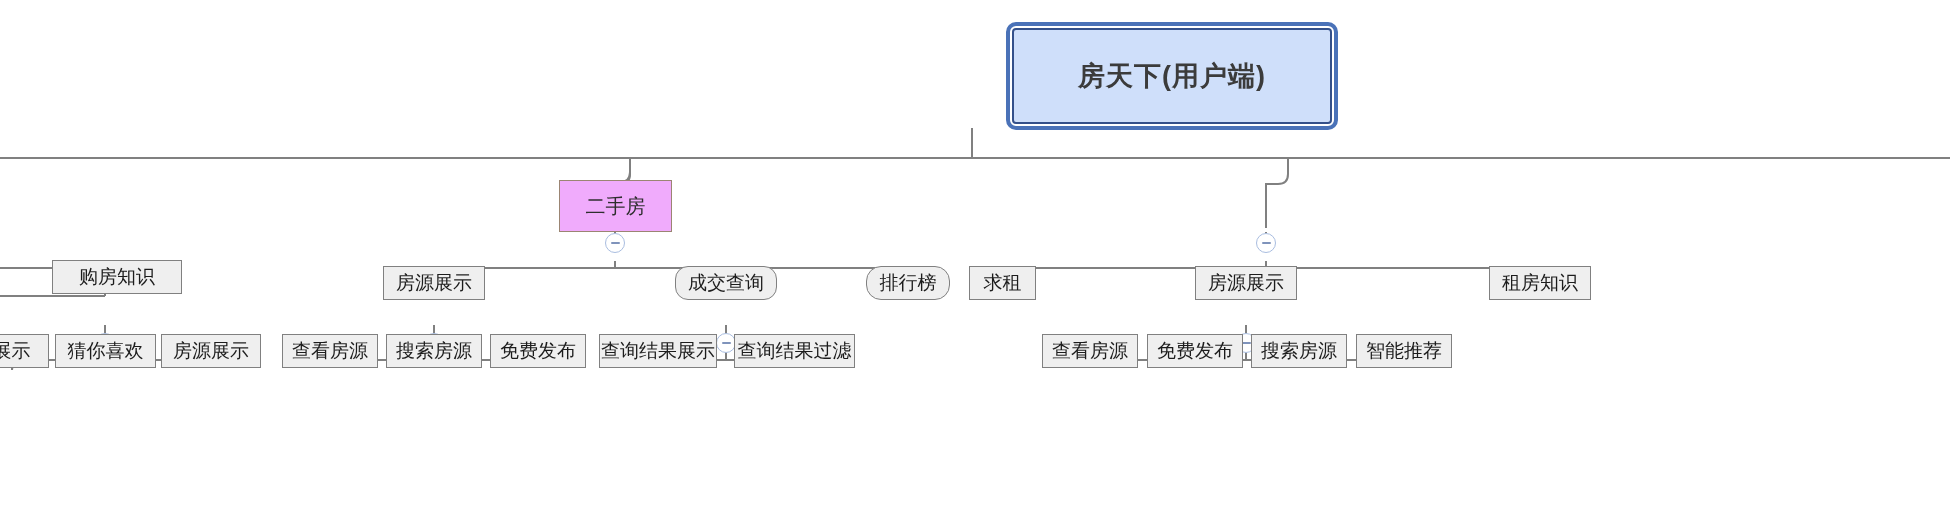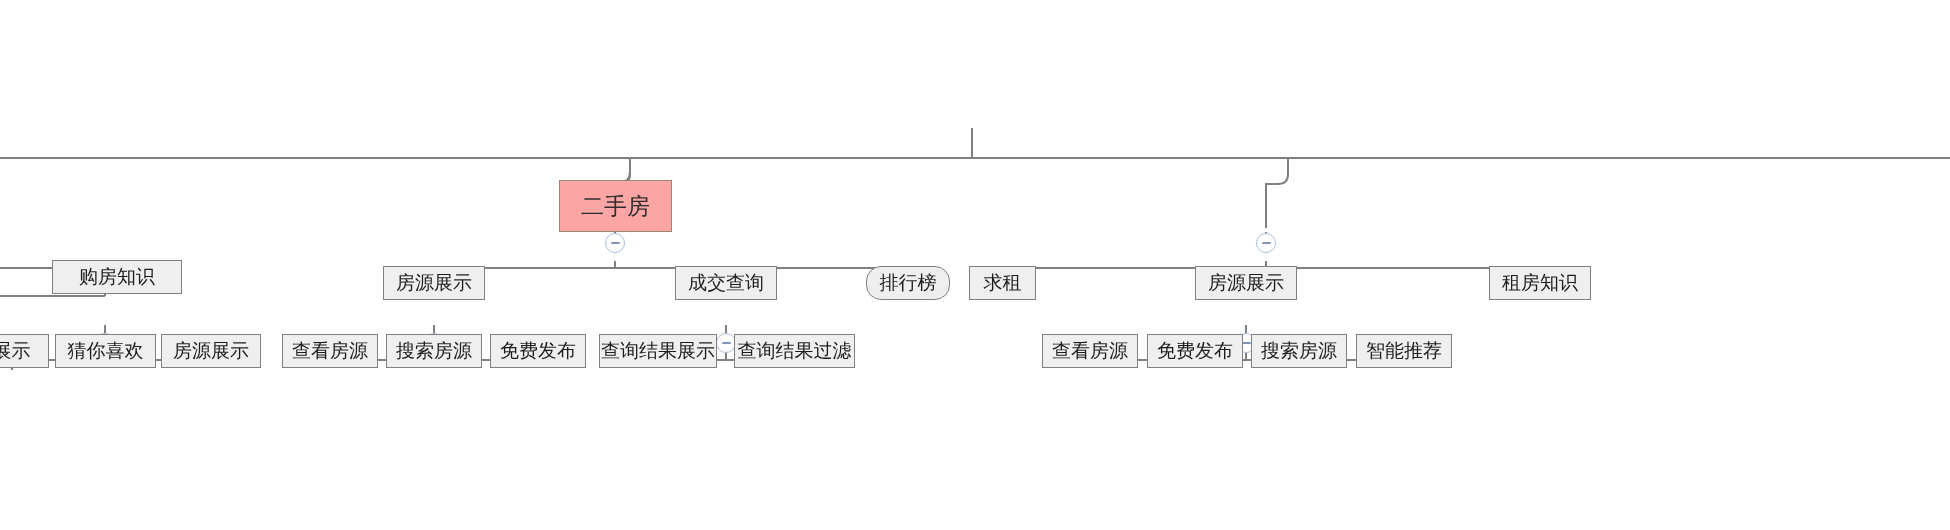--- a/index.html
+++ b/index.html
@@ -45,23 +45,23 @@
     outline-offset: 2px;
     border-radius: 4px;
     font-size: 27px;
     font-weight: bold;
     color: #3b3b3b;
     letter-spacing: 1px;
   }
 
   
   .node.cat {
-    background: #fca5a5;
+    background: #f0abfc;
     border: 1.6px solid #9b8573;
-    font-size: 23px;
+    font-size: 20px;
     color: #2e2e2e;
     font-family: Liberation Mono, monospace;
   }
 
   
   .node.item {
     background: #efefef;
     border: 1.6px solid #808080;
     font-size: 19px;
     color: #1c1c1c;
@@ -160,37 +160,38 @@
       <path d="M 1246 325 L 1246 334"></path>
       <path d="M 1246 352 L 1246 360"></path>
       <path d="M 1090 360 L 1404 360"></path>
       <path d="M 1090 360 L 1090 336"></path>
       <path d="M 1195 360 L 1195 336"></path>
       <path d="M 1299 360 L 1299 336"></path>
       <path d="M 1404 360 L 1404 336"></path>
     </g>
   </svg>
 
+  <div class="node root" style="left:1012px; top:28px; width:320px; height:96px;">房天下(用户端)</div>
 
   <div class="node cat" style="left:559px; top:180px; width:113px; height:52px;">二手房</div>
 
 
   <div class="badge" style="left:605px; top:233px;">
     <span class="bar"></span>
   </div>
 
   <div class="badge" style="left:1256px; top:233px;">
     <span class="bar"></span>
   </div>
 
   <div class="node item" style="left:52px; top:260px; width:130px; height:34px;">购房知识</div>
 
   <div class="node item" style="left:383px; top:266px; width:102px; height:34px;">房源展示</div>
 
-  <div class="node item" style="left:675px; top:266px; width:102px; height:34px;">成交查询</div>
+  <div class="node item" style="left:675px; top:266px; width:102px; height:34px;border-radius:13px;">成交查询</div>
 
   <div class="node item" style="left:866px; top:266px; width:84px; height:34px;border-radius:15px;">排行榜</div>
 
   <div class="node item" style="left:969px; top:266px; width:67px; height:34px;">求租</div>
 
   <div class="node item" style="left:1195px; top:266px; width:102px; height:34px;">房源展示</div>
 
   <div class="node item" style="left:1461px; top:266px; width:102px; height:34px;margin-left:28px;">租房知识</div>
 
   <div class="badge" style="left:95px; top:333px;">

